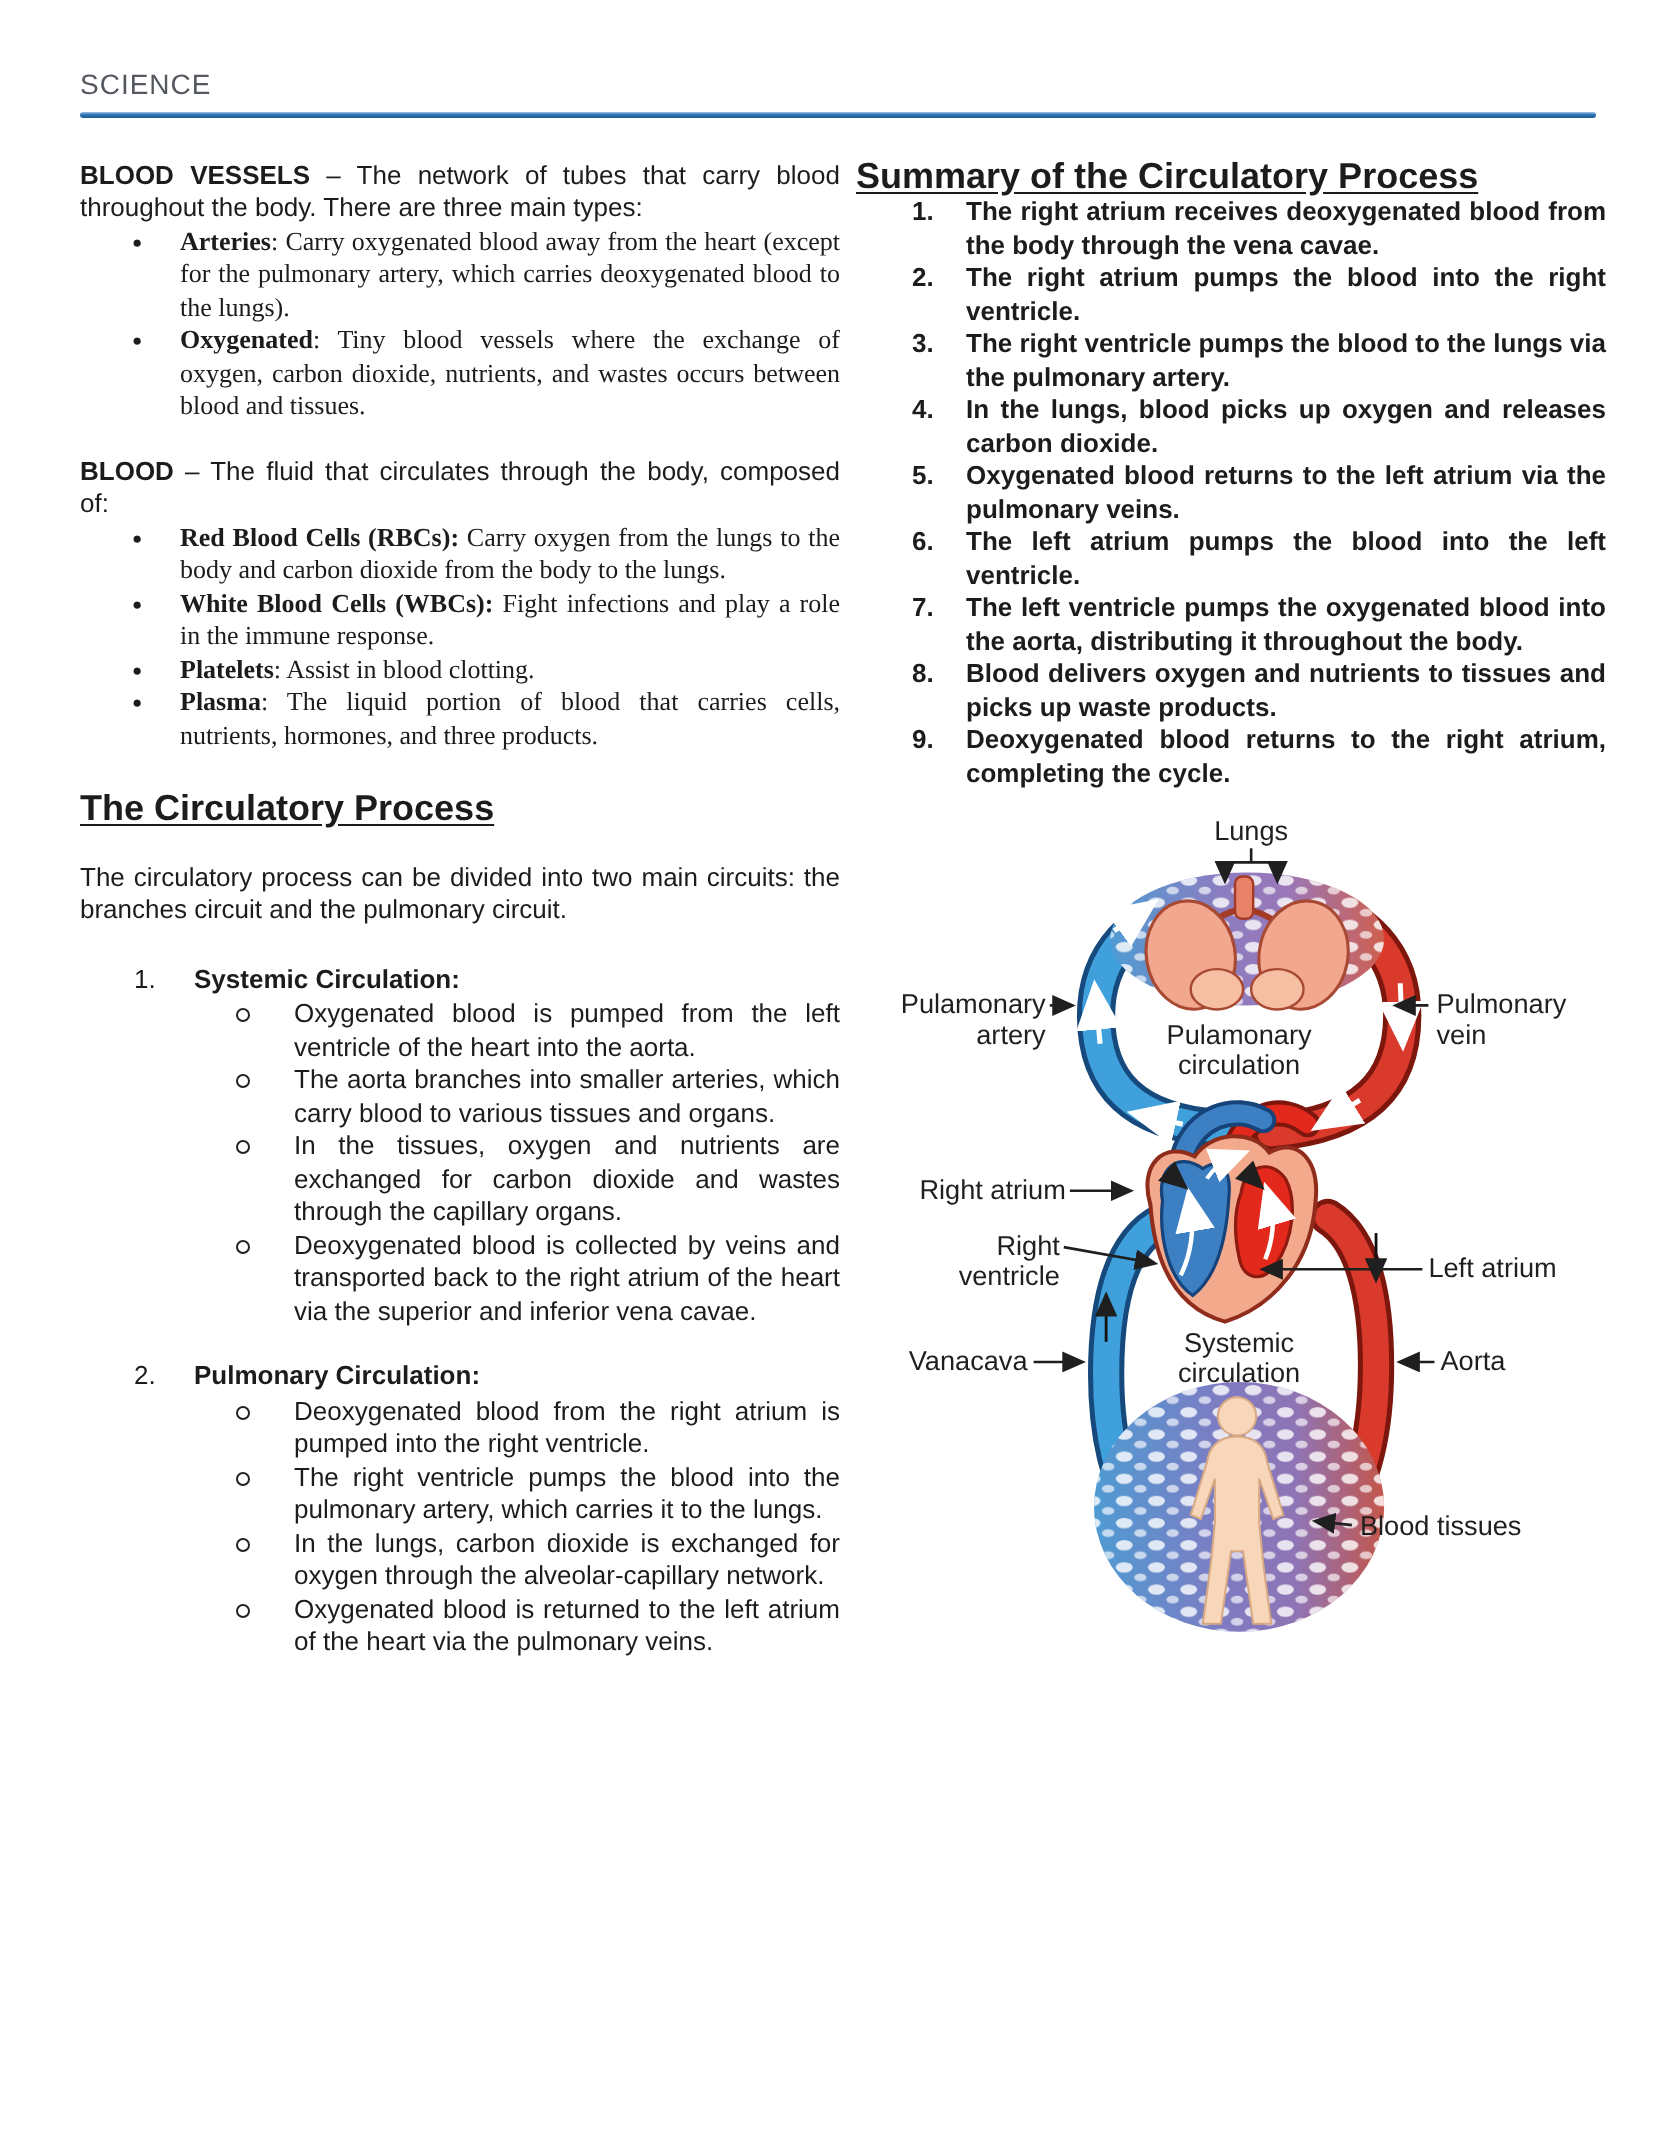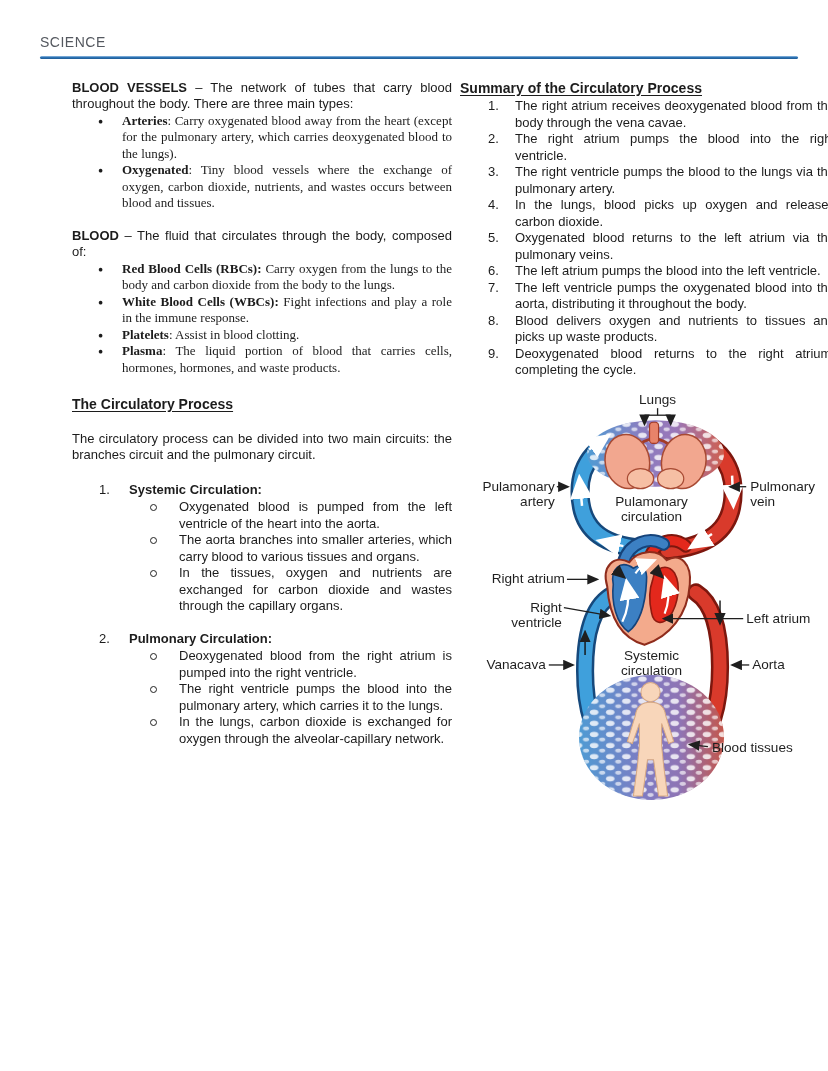--- a/index.html
+++ b/index.html
@@ -11,43 +11,43 @@
     font-size:13px;line-height:16.5px;color:#1c1c1c;
     overflow:hidden;
   }
   
   .hdr{padding:34px 30px 0 40px;}
   .hdr-title{font-size:14px;letter-spacing:.5px;color:#54585f;}
   .hdr-rule{margin-top:5px;height:3px;border-radius:2px;
     background:linear-gradient(180deg,#9dc3e6 0%,#2e74b5 45%,#1d5a94 100%);}
   
   .cols{display:flex;gap:8px;padding:21px 25px 0 40px;align-items:flex-start;}
-  .colL{width:380px;flex:0 0 380px;margin-left:32px;}
+  .colL{width:380px;flex:0 0 380px;}
   .colR{width:375px;flex:0 0 375px;}
   .just{text-align:justify;}
   .b{font-weight:bold;}
   .sec{margin:0 0 16px 0;}
-  .heading{font-size:14px;font-weight:bold;text-decoration:underline;
+  .heading{font-size:18px;font-weight:bold;text-decoration:underline;
     text-underline-offset:2px;margin:20px 0 18px 0;}
   .heading.tight{margin:0 0 2px 0;}
   
   ul.disc{list-style:none;margin:0;padding:0;font-family:Liberation Serif, serif;}
   ul.disc>li{position:relative;padding-left:50px;text-align:justify;}
   ul.disc>li::before{content:"\25CF";position:absolute;left:26px;top:0;font-size:8.5px;}
   
   ol.main{list-style:none;counter-reset:a;margin:0;padding:0;}
   ol.main>li{counter-increment:a;position:relative;padding-left:57px;margin:0 0 16px 0;}
   ol.main>li::before{content:counter(a) ".";position:absolute;left:27px;top:0;}
   
   ul.circ{list-style:none;margin:1px 0 0 0;padding:0;}
   ul.circ>li{position:relative;padding-left:50px;text-align:justify;}
   ul.circ>li::before{content:"";position:absolute;left:21px;top:5px;width:5px;height:5px;
     border:1.1px solid #222;border-radius:50%;}
   
-  ol.sum{list-style:none;counter-reset:s;margin:2px 0 0 0;padding:0;}
+  ol.sum{list-style:none;counter-reset:s;margin:2px 0 0 0;padding:0;font-weight:bold;}
   ol.sum>li{counter-increment:s;position:relative;padding-left:55px;text-align:justify;}
   ol.sum>li::before{content:counter(s) ".";position:absolute;left:28px;top:0;}
   
   .diagram{display:block;margin:8px 0 0 0;width:373px;height:423px;}
   svg text{font-family:"Liberation Sans",sans-serif;font-size:13.5px;fill:#1f1f1f;}
   
   .ftr-rule{position:absolute;left:40px;right:31px;top:1016px;height:3px;border-radius:2px;
     background:linear-gradient(180deg,#9dc3e6 0%,#2e74b5 45%,#1d5a94 100%);}
 </style>
 </head>
@@ -70,42 +70,44 @@
         <li><span class="b">Arteries</span><span>: Carry oxygenated blood away from the heart (except for the pulmonary artery, which carries deoxygenated blood to the lungs).</span></li>
         <li><span class="b">Oxygenated</span><span>: Tiny blood vessels where the exchange of oxygen, carbon dioxide, nutrients, and wastes occurs between blood and tissues.</span></li>
       </ul>
 
       <p class="just" style="margin:16px 0 0 0"><span class="b">BLOOD</span><span> – The fluid that circulates through the body, composed of:</span></p>
 
       <ul class="disc sec">
         <li><span class="b">Red Blood Cells (RBCs):</span><span> Carry oxygen from the lungs to the body and carbon dioxide from the body to the lungs.</span></li>
         <li><span class="b">White Blood Cells (WBCs):</span><span> Fight infections and play a role in the immune response.</span></li>
         <li><span class="b">Platelets</span><span>: Assist in blood clotting.</span></li>
-        <li><span class="b">Plasma</span><span>: The liquid portion of blood that carries cells, hormones, hormones, and waste products.</span></li>
+        <li><span class="b">Plasma</span><span>: The liquid portion of blood that carries cells, nutrients, hormones, and three products.</span></li>
       </ul>
 
       <h3 class="heading">The Circulatory Process</h3>
 
       <p class="just sec">The circulatory process can be divided into two main circuits: the branches circuit and the pulmonary circuit.</p>
 
       <ol class="main" style="margin-top:18px">
         <li>
           <span class="b">Systemic Circulation:</span>
           <ul class="circ">
             <li>Oxygenated blood is pumped from the left ventricle of the heart into the aorta.</li>
             <li>The aorta branches into smaller arteries, which carry blood to various tissues and organs.</li>
             <li>In the tissues, oxygen and nutrients are exchanged for carbon dioxide and wastes through the capillary organs.</li>
+            <li>Deoxygenated blood is collected by veins and transported back to the right atrium of the heart via the superior and inferior vena cavae.</li>
           </ul>
         </li>
         <li>
           <span class="b">Pulmonary Circulation:</span>
           <ul class="circ">
             <li>Deoxygenated blood from the right atrium is pumped into the right ventricle.</li>
             <li>The right ventricle pumps the blood into the pulmonary artery, which carries it to the lungs.</li>
             <li>In the lungs, carbon dioxide is exchanged for oxygen through the alveolar-capillary network.</li>
+            <li>Oxygenated blood is returned to the left atrium of the heart via the pulmonary veins.</li>
           </ul>
         </li>
       </ol>
     </div>
 
     <div class="colR">
 
       <h3 class="heading tight">Summary of the Circulatory Process</h3>
 
       <ol class="sum">

